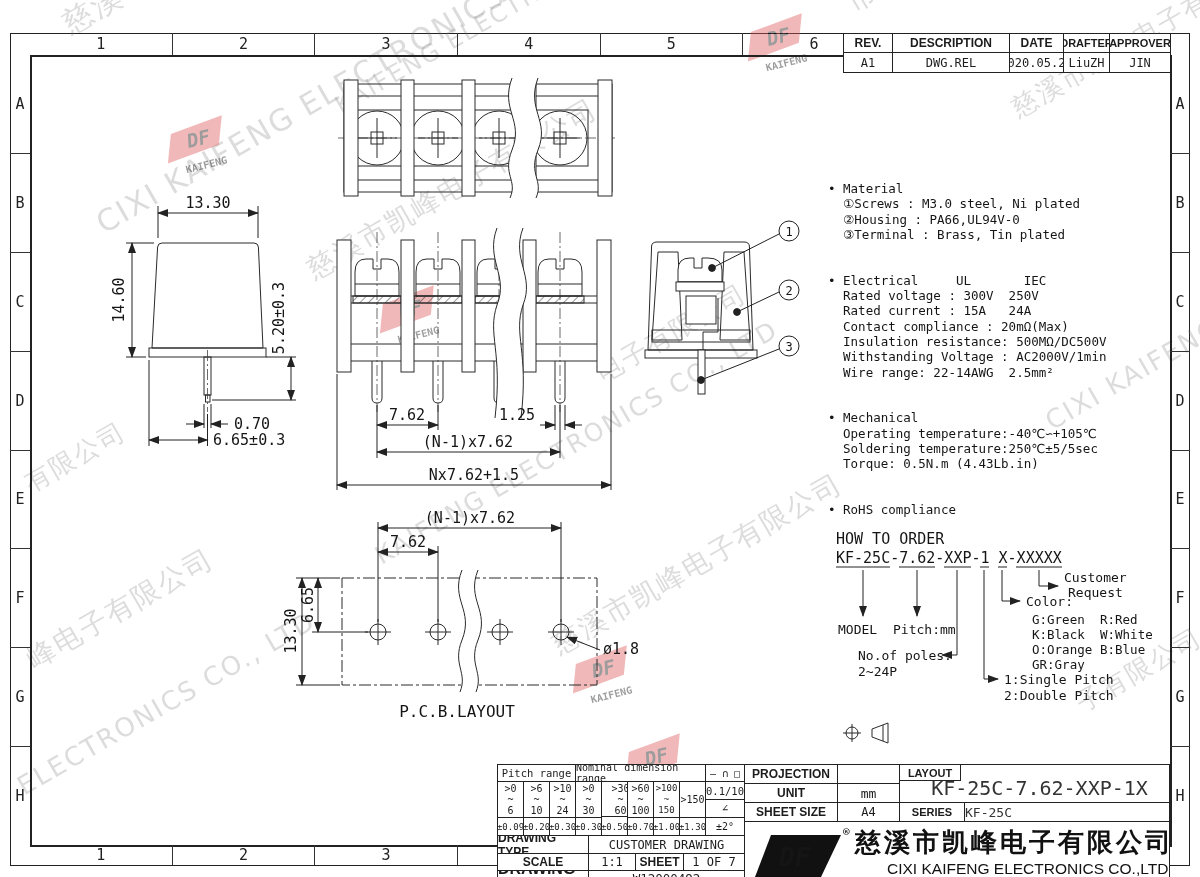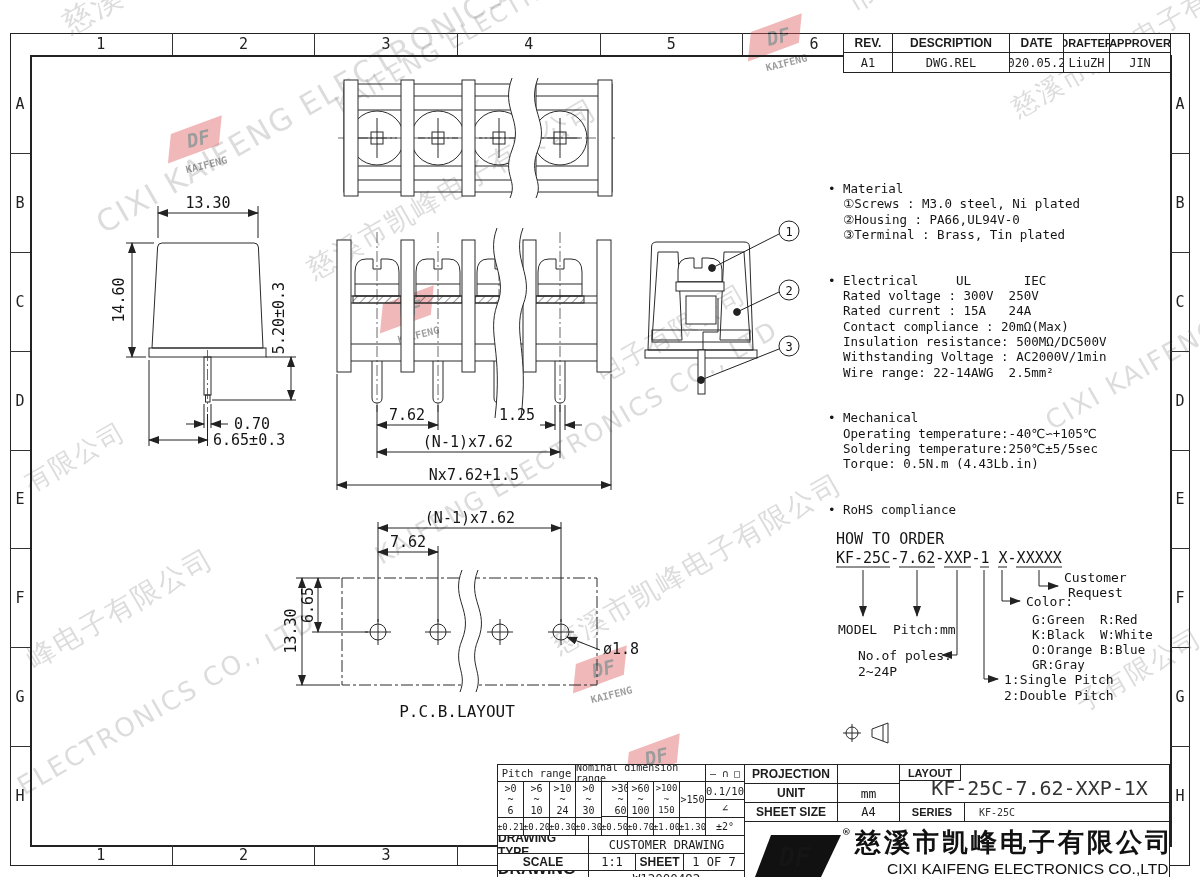--- a/index.html
+++ b/index.html
@@ -448,21 +448,21 @@
 60</div>
     <div class="cell val tol-multiline" style="left:130px;top:17px;width:27px;height:37px;font-size:10px">&gt;60
 ~
 100</div>
     <div class="cell val tol-multiline" style="left:156px;top:17px;width:27px;height:37px;font-size:9px">&gt;100
 ~
 150</div>
     <div class="cell val" style="left:182px;top:17px;width:27px;height:37px;font-size:10px">&gt;150</div>
     <div class="cell val" style="left:208px;top:17px;width:40px;height:19px;font-size:10.5px">0.1/10</div>
     <div class="cell val" style="left:208px;top:35px;width:40px;height:19px;font-size:11px">∠</div>
-    <div class="cell val" style="left:0;top:53px;width:27px;height:19px;font-size:9px">±0.21</div>
+    <div class="cell val" style="left:0;top:53px;width:27px;height:19px;font-size:9px">±0.09</div>
     <div class="cell val" style="left:26px;top:53px;width:27px;height:19px;font-size:9px">±0.20</div>
     <div class="cell val" style="left:52px;top:53px;width:27px;height:19px;font-size:9px">±0.30</div>
     <div class="cell val" style="left:78px;top:53px;width:27px;height:19px;font-size:9px">±0.30</div>
     <div class="cell val" style="left:104px;top:52px;width:27px;height:22px;font-size:9px">±0.50</div>
     <div class="cell val" style="left:130px;top:53px;width:27px;height:19px;font-size:9px">±0.70</div>
     <div class="cell val" style="left:156px;top:53px;width:27px;height:19px;font-size:9px">±1.00</div>
     <div class="cell val" style="left:182px;top:53px;width:27px;height:19px;font-size:9px">±1.30</div>
     <div class="cell val" style="left:208px;top:53px;width:40px;height:19px;font-size:10px">±2°</div>
     <div class="cell hdr" style="left:0;top:71px;width:92px;height:19px;font-size:12px">DRAWING TYPE</div>
     <div class="cell val" style="left:91px;top:71px;width:157px;height:19px;font-size:12px">CUSTOMER DRAWING</div>
@@ -476,21 +476,21 @@
     <div class="cell hdr" style="left:247px;top:0;width:94px;height:20px;font-size:12px">PROJECTION</div>
     <div class="cell" style="left:340px;top:0;width:63px;height:20px"></div>
     <div class="cell hdr" style="left:247px;top:19px;width:94px;height:20px;font-size:12px">UNIT</div>
     <div class="cell val" style="left:340px;top:19px;width:63px;height:20px;font-size:13px">mm</div>
     <div class="cell hdr" style="left:247px;top:38px;width:94px;height:20px;font-size:12px">SHEET SIZE</div>
     <div class="cell val" style="left:340px;top:38px;width:63px;height:20px;font-size:12px">A4</div>
     <div class="cell" style="left:402px;top:0;width:271px;height:39px"></div>
     <div class="cell hdr" style="left:402px;top:0;width:62px;height:17px;font-size:11px">LAYOUT</div>
     <div class="abs val" style="left:412px;top:10px;width:261px;height:28px;display:flex;align-items:center;justify-content:center;font-size:20px;color:#333">KF-25C-7.62-XXP-1X</div>
     <div class="cell hdr" style="left:402px;top:38px;width:66px;height:20px;font-size:11px">SERIES</div>
-    <div class="cell val" style="left:467px;top:38px;width:206px;height:20px;font-size:10px;justify-content:flex-start;padding-left:14px;color:#333">KF-25C</div>
+    <div class="cell val" style="left:467px;top:38px;width:206px;height:20px;font-size:13px;justify-content:flex-start;color:#333">KF-25C</div>
 
     <div class="cell" style="left:247px;top:57px;width:426px;height:65px"></div>
     <svg class="abs" style="left:258px;top:68px" width="86" height="48" viewBox="0 0 86 48">
       <polygon points="16,3 86,3 66,45 0,45" fill="#111"></polygon>
       <text x="24" y="34" font-size="26" font-weight="bold" font-style="italic" fill="#fff" font-family="Liberation Sans, sans-serif">DF</text>
     </svg>
     <div class="abs" style="left:346px;top:62px;font-size:11px;font-weight:bold">®</div>
     <div class="abs company-cn" style="left:358px;top:61px">慈溪市凯峰电子有限公司</div>
     <div class="abs company-en" style="left:390px;top:96px">CIXI KAIFENG ELECTRONICS CO.,LTD</div>
   </div>

